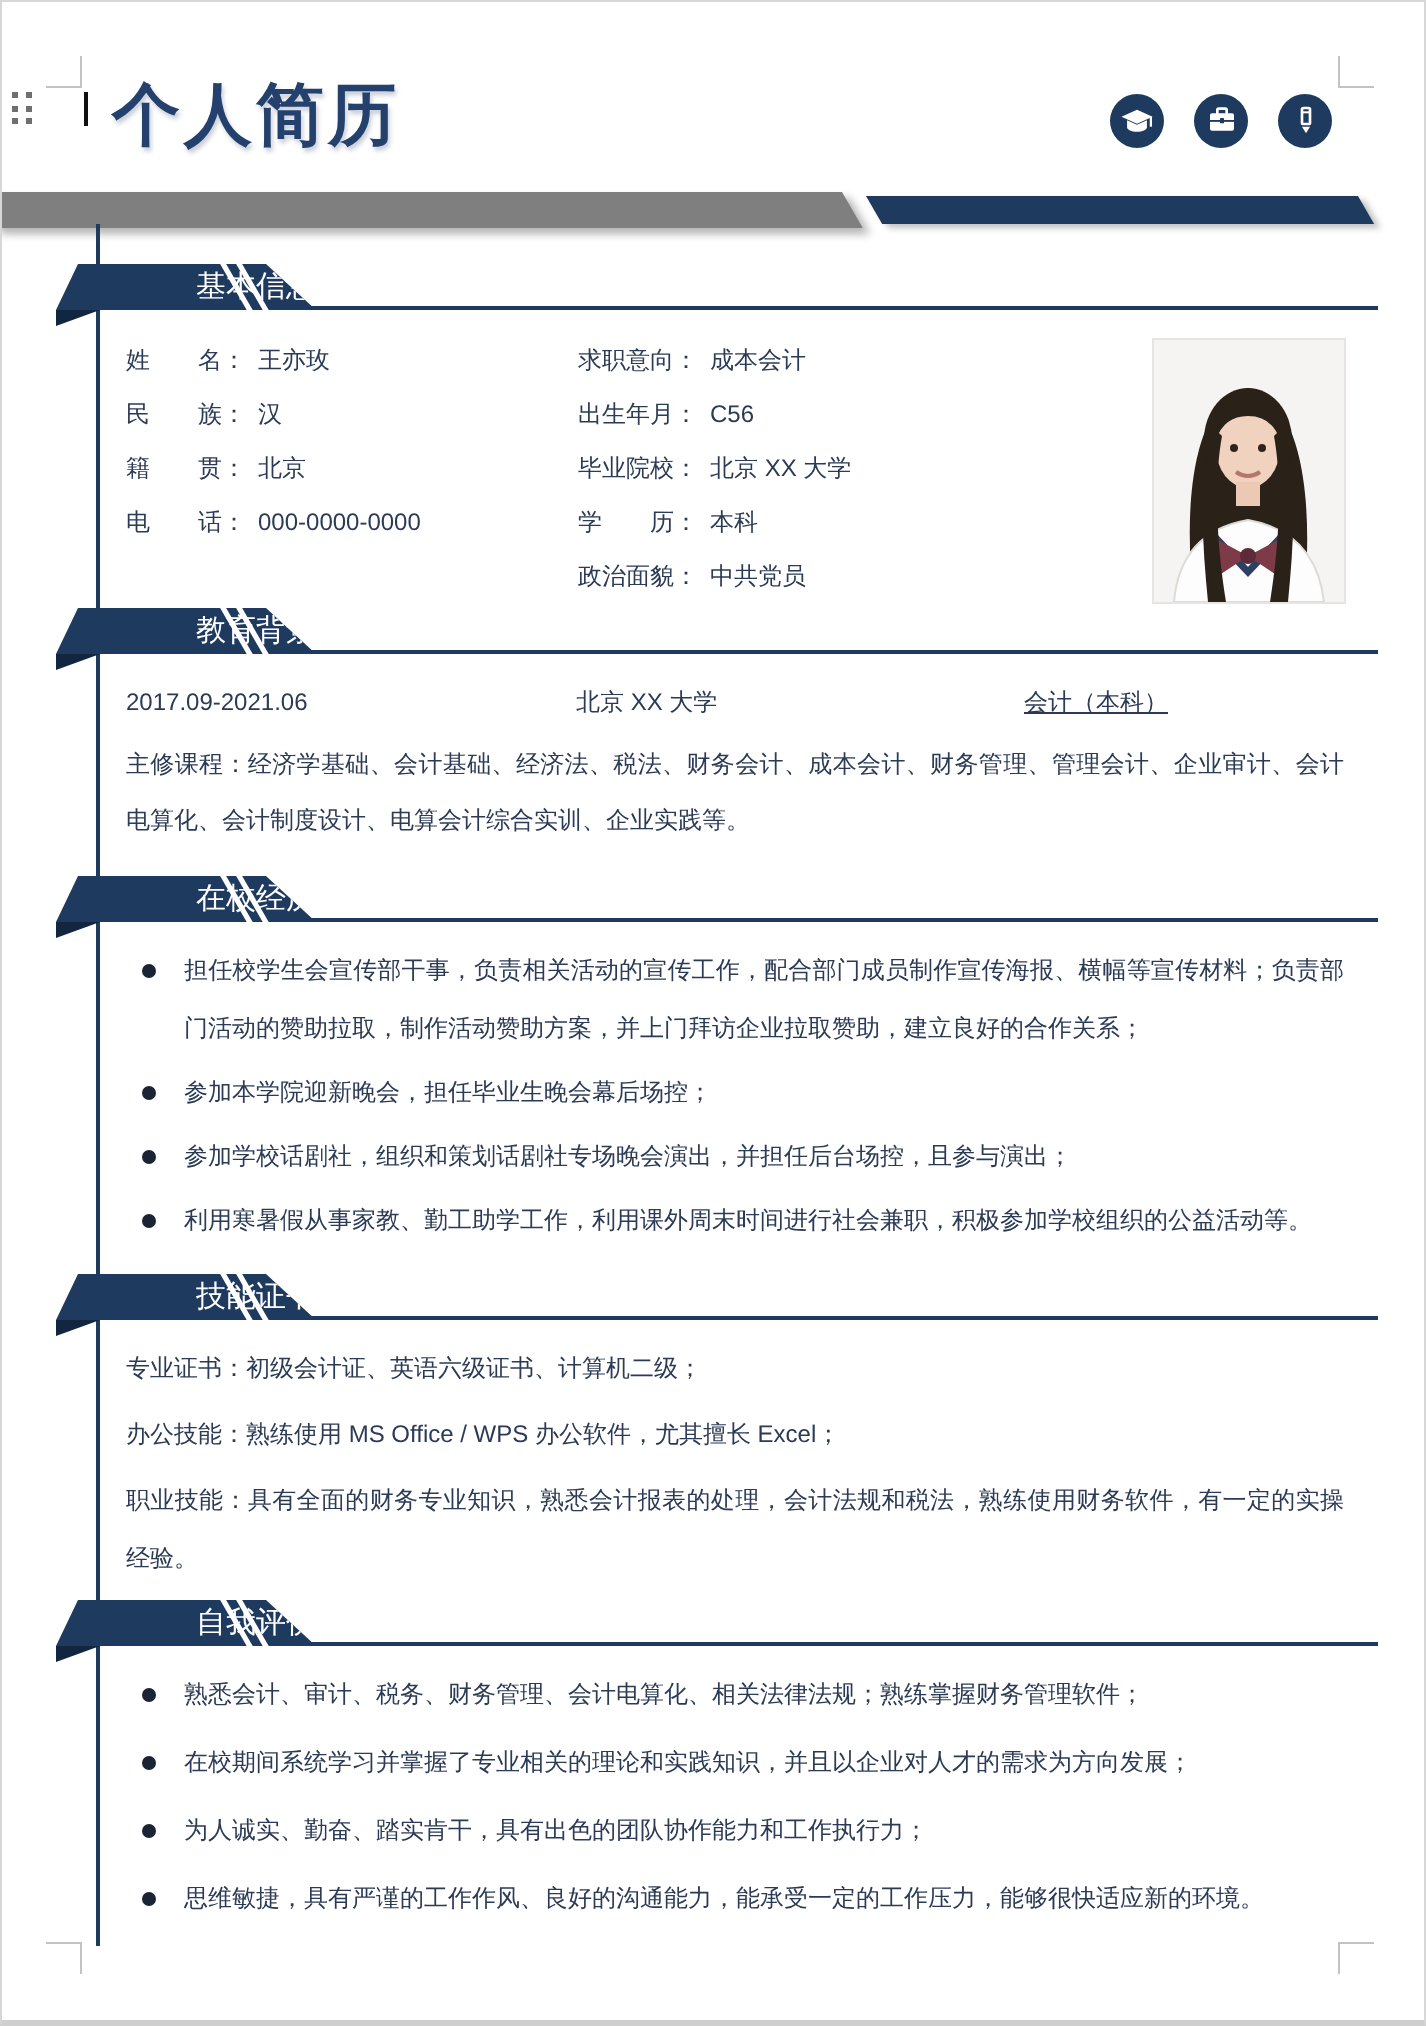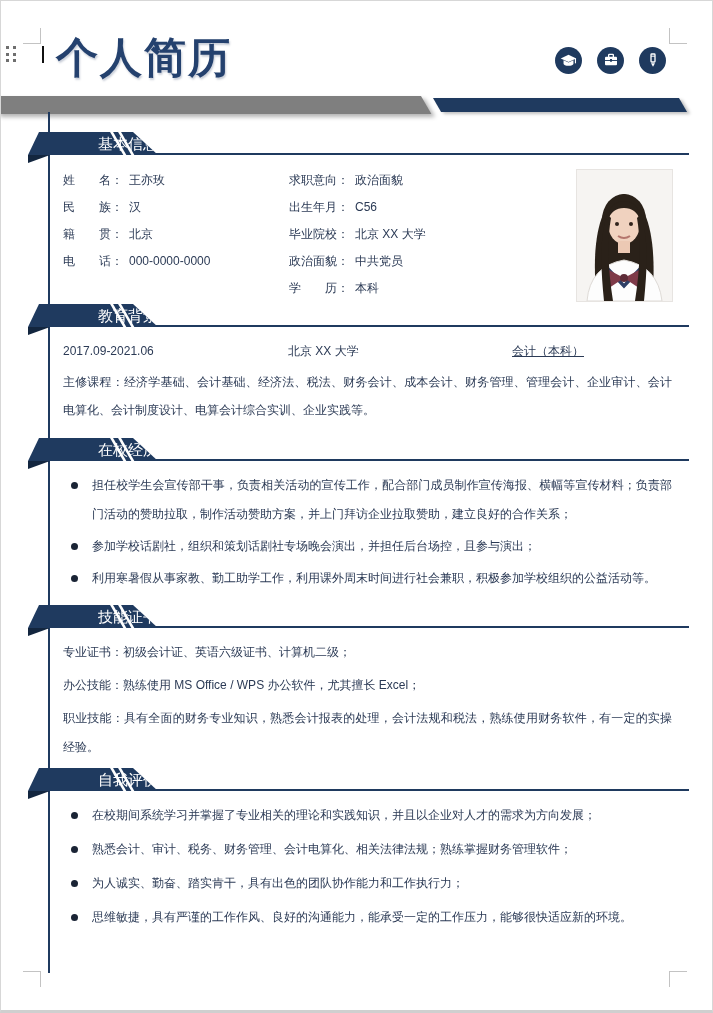--- a/index.html
+++ b/index.html
@@ -19,21 +19,21 @@
   .crop.bl { left:22px; top:970px; }  .crop.bl .h{left:0;top:0;} .crop.bl .v{right:0;bottom:0;}
   .crop.br { right:25px; top:970px; } .crop.br .h{right:0;top:0;} .crop.br .v{left:0;bottom:0;}
   .handle { position:absolute; left:5px; top:45px; width:13px; height:20px;
     display:grid; grid-template-columns:repeat(2,1fr); grid-template-rows:repeat(3,1fr);
     z-index:5; cursor:grab; }
   .handle i { width:3px; height:3px; background:#6f6f6f; }
   .caret { position:absolute; left:41px; top:45px; width:2px; height:17px; background:#111; z-index:5; }
   
   .hd { display:flex; justify-content:space-between; align-items:center;
     padding:26px 46px 0 55px; height:62px; }
-  .title { margin:0; font-size:42px; font-weight:bold; color:#24416e;
+  .title { margin:0; font-size:34px; font-weight:bold; color:#24416e;
     letter-spacing:2px; text-shadow:1px 2px 2px rgba(40,60,100,.25); }
   .icons { display:flex; gap:15px; margin-top:4px; }
   .circle { width:27px; height:27px; border-radius:50%; background:#1f3a5f;
     display:flex; align-items:center; justify-content:center; }
   .circle svg { display:block; }
   
   .bars { position:relative; height:18px; margin-top:7px; }
   .bar-gray { position:absolute; left:-14px; top:0; width:434px; height:18px;
     background:#7f7f7f; transform:skewX(30deg); transform-origin:top left;
     box-shadow:2px 3px 4px rgba(0,0,0,.3); }
@@ -168,37 +168,37 @@
             <span class="fvalue">北京</span>
           </div>
         <div class="field">
             <span class="flabel">电　　话：</span>
             <span class="fvalue">000-0000-0000</span>
           </div>
       </div>
       <div class="col-r">
         <div class="field">
             <span class="flabel">求职意向：</span>
-            <span class="fvalue">政治面貌</span>
+            <span class="fvalue">成本会计</span>
           </div>
         <div class="field">
             <span class="flabel">出生年月：</span>
             <span class="fvalue">C56</span>
           </div>
         <div class="field">
             <span class="flabel">毕业院校：</span>
             <span class="fvalue">北京 XX 大学</span>
           </div>
         <div class="field">
+            <span class="flabel">学　　历：</span>
+            <span class="fvalue">本科</span>
+          </div>
+        <div class="field">
             <span class="flabel">政治面貌：</span>
             <span class="fvalue">中共党员</span>
-          </div>
-        <div class="field">
-            <span class="flabel">学　　历：</span>
-            <span class="fvalue">本科</span>
           </div>
       </div>
       <div class="photo">
         <svg width="95" height="131" viewBox="0 0 95 131">
           <rect width="95" height="131" fill="#f6f4f2"></rect>
           <path d="M20,131 C14,80 20,30 47,24 C74,30 80,80 75,131 Z" fill="#2a2119"></path>
           <ellipse cx="47" cy="50" rx="22" ry="26" fill="#2a2119"></ellipse>
           <ellipse cx="47" cy="54" rx="16" ry="20" fill="#f0d2bf"></ellipse>
           <path d="M31,50 Q35,38 47,38 Q59,38 63,50 Q63,32 47,31 Q31,32 31,50 Z" fill="#2a2119"></path>
           <circle cx="40" cy="54" r="2" fill="#30231c"></circle>
@@ -248,20 +248,24 @@
       </div>
       <div class="fold"></div>
     </div>
     <div class="content bullets">
       <div class="bullet">
           <span class="dot"></span>
           <p class="btext">担任校学生会宣传部干事，负责相关活动的宣传工作，配合部门成员制作宣传海报、横幅等宣传材料；负责部门活动的赞助拉取，制作活动赞助方案，并上门拜访企业拉取赞助，建立良好的合作关系；</p>
         </div>
       <div class="bullet">
           <span class="dot"></span>
+          <p class="btext">参加本学院迎新晚会，担任毕业生晚会幕后场控；</p>
+        </div>
+      <div class="bullet">
+          <span class="dot"></span>
           <p class="btext">参加学校话剧社，组织和策划话剧社专场晚会演出，并担任后台场控，且参与演出；</p>
         </div>
       <div class="bullet">
           <span class="dot"></span>
           <p class="btext">利用寒暑假从事家教、勤工助学工作，利用课外周末时间进行社会兼职，积极参加学校组织的公益活动等。</p>
         </div>
     </div>
   </section>
 
   <section>
@@ -287,28 +291,28 @@
       <div class="banner">
         <span>自我评价</span>
         <i class="stripe s1"></i>
         <i class="stripe s2"></i>
       </div>
       <div class="fold"></div>
     </div>
     <div class="content bullets">
       <div class="bullet">
           <span class="dot"></span>
+          <p class="btext">熟悉会计、审计、税务、财务管理、会计电算化、相关法律法规；熟练掌握财务管理软件；</p>
+        </div>
+      <div class="bullet">
+          <span class="dot"></span>
           <p class="btext">在校期间系统学习并掌握了专业相关的理论和实践知识，并且以企业对人才的需求为方向发展；</p>
         </div>
       <div class="bullet">
           <span class="dot"></span>
-          <p class="btext">熟悉会计、审计、税务、财务管理、会计电算化、相关法律法规；熟练掌握财务管理软件；</p>
-        </div>
-      <div class="bullet">
-          <span class="dot"></span>
           <p class="btext">为人诚实、勤奋、踏实肯干，具有出色的团队协作能力和工作执行力；</p>
         </div>
       <div class="bullet">
           <span class="dot"></span>
           <p class="btext">思维敏捷，具有严谨的工作作风、良好的沟通能力，能承受一定的工作压力，能够很快适应新的环境。</p>
         </div>
     </div>
   </section>
 
 </div>

